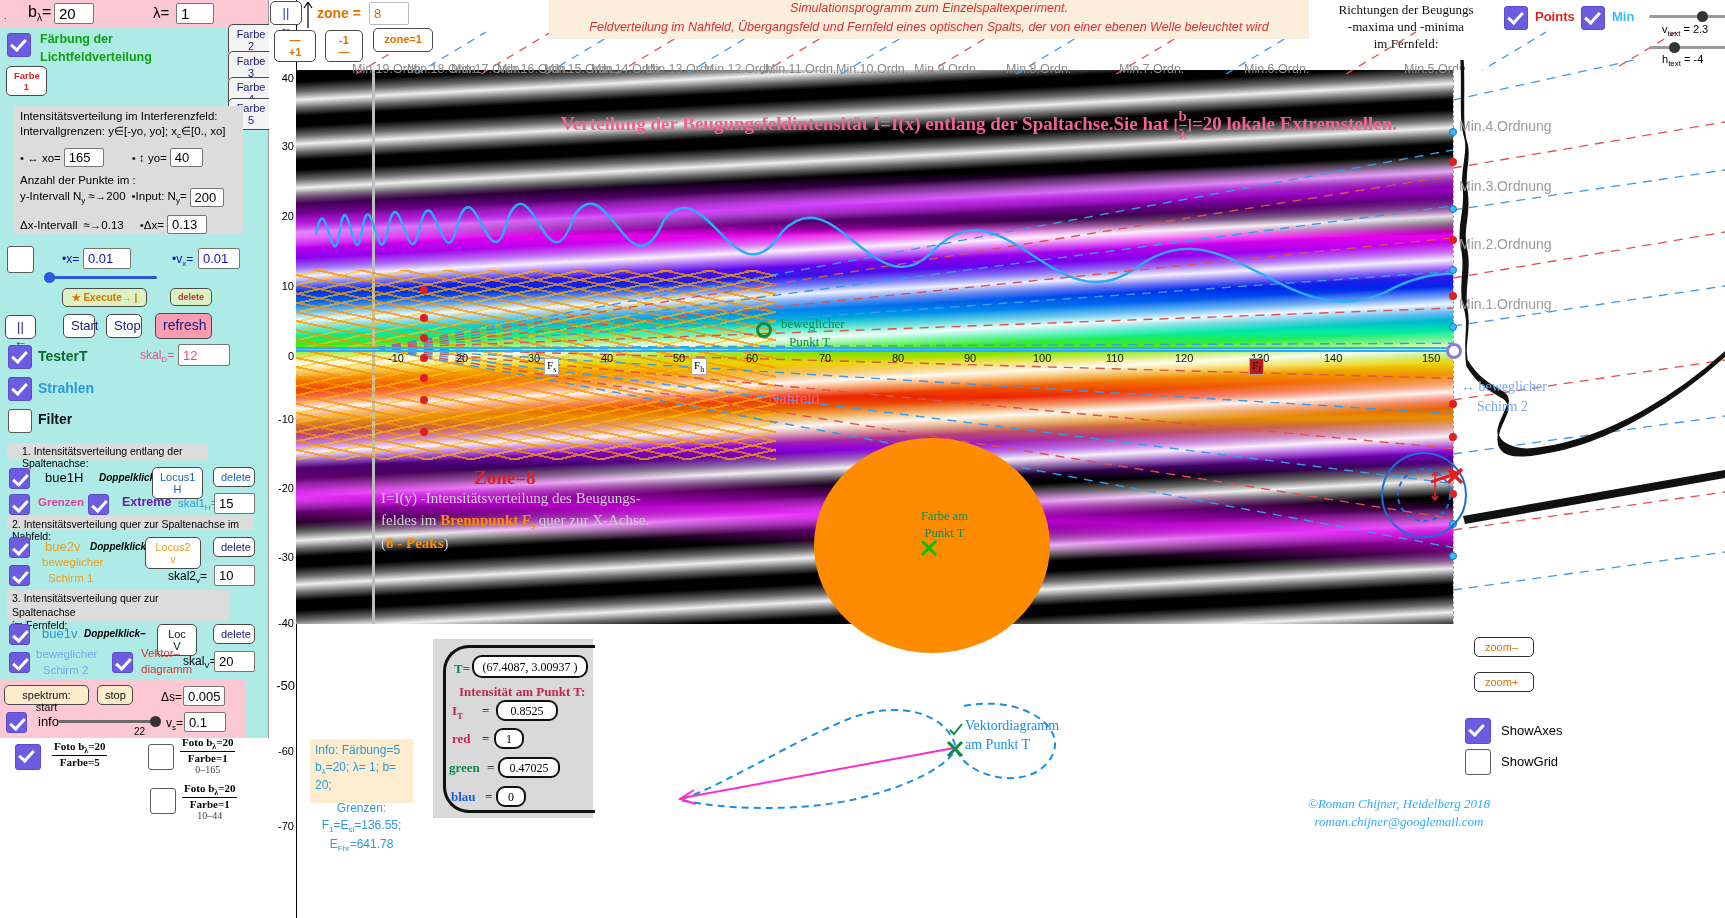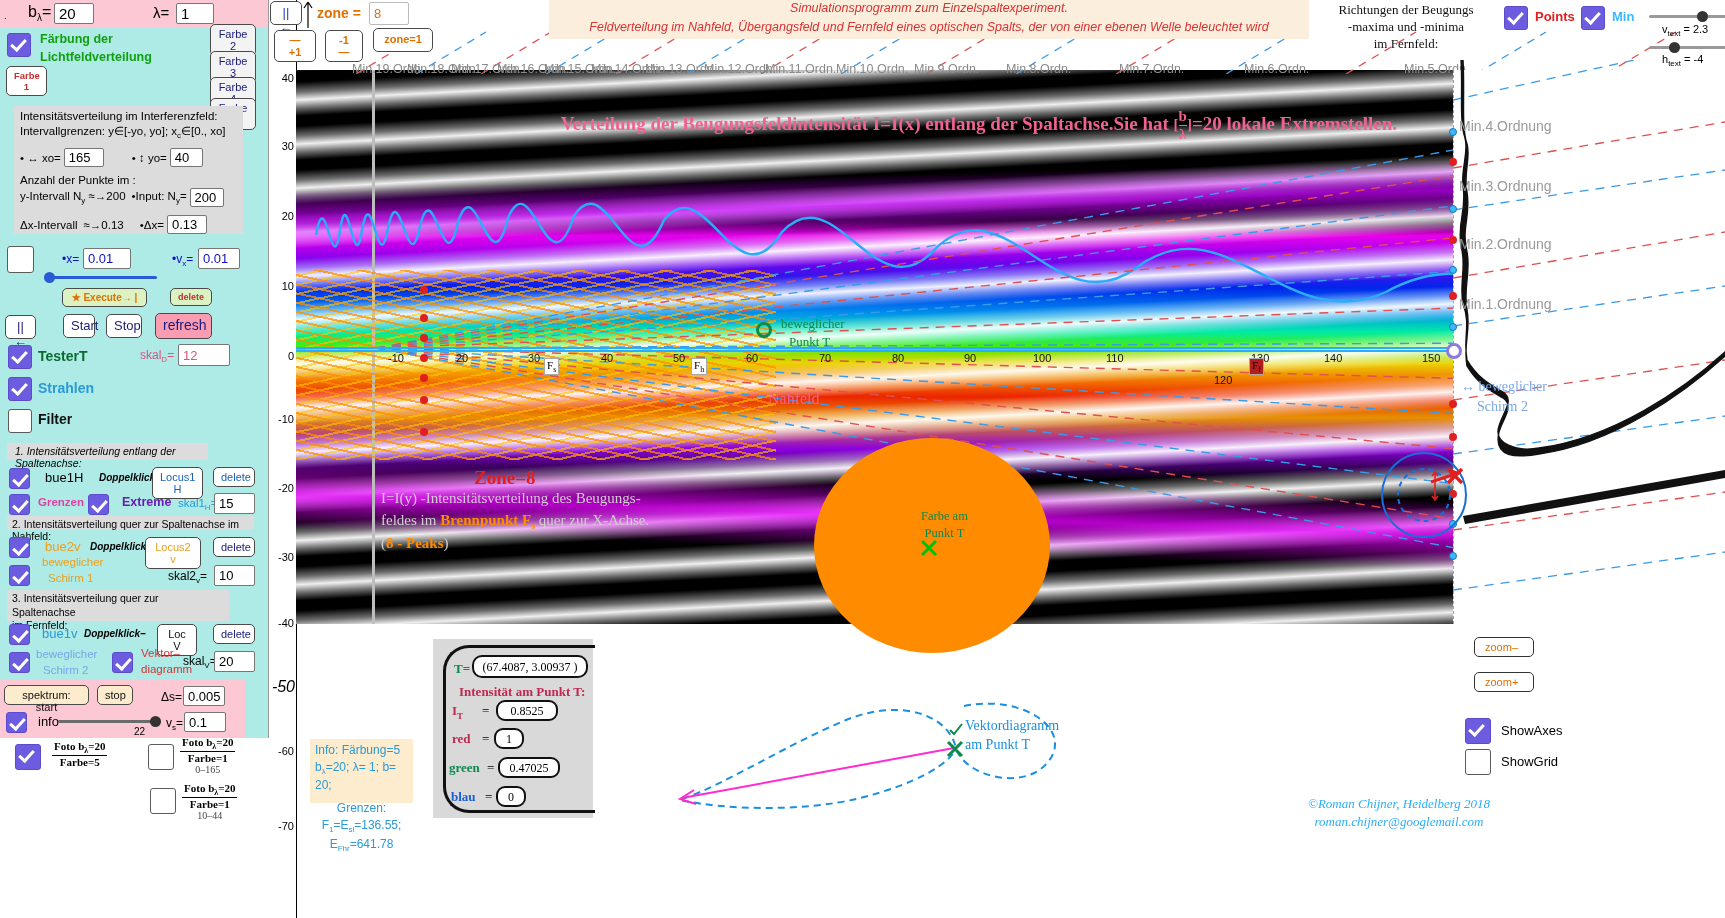--- a/index.html
+++ b/index.html
@@ -31,21 +31,21 @@
   .chk.on { background:#6c5ce0; border-color:#5b4ccc; }
   .chk.on::after{
     content:"";position:absolute;left:6px;top:2px;width:6px;height:12px;
     border:solid #fff;border-width:0 3px 3px 0;transform:rotate(42deg);
   }
   .btn {
     border:1px solid #4a4a4a;border-radius:5px;background:#fff;
     font-size:11px;padding:3px 7px;cursor:pointer;text-align:center;
     font-family:"Liberation Sans", sans-serif;color:#1a1a7a;
   }
-  .btn.grey{background:#f3f3f3;}
+  .btn.grey{background:#f3f3f3;margin-left:18px;}
   .greybox{background:#dcdcdc;}
   
   #main { position:absolute; left:269px; top:0; width:1456px; height:918px; background:#fff; overflow:hidden;}
   #plotwrap{position:absolute;left:27px;top:70px;width:1429px;height:554px;overflow:hidden;}
   .ggb-slider{position:relative;height:3px;background:#999;border-radius:2px;}
   .ggb-knob{position:absolute;width:11px;height:11px;border-radius:50%;background:#333;top:-4px;}
   .zoombtn{
     border:1px solid #333;border-radius:5px;background:#fff;color:#e07000;
     font-size:11px;padding:3px 10px;font-family:"Liberation Sans",sans-serif;
   }
@@ -127,21 +127,21 @@
   <span style="position:absolute;left:38px;top:348px;color:#0a6b2f;font-weight:bold;font-size:14px;">TesterT</span>
   <span style="position:absolute;left:140px;top:348px;color:#e05080;font-size:12px;"><span>skal</span><sub style="font-size:8px">D</sub><span>=</span></span>
   <input class="inp" style="position: absolute; left: 178px; top: 344px; width: 52px; height: 22px; color: rgb(224, 80, 128);" value="12">
 
   <div class="chk on" style="position:absolute;left:8px;top:377px;width:24px;height:24px;"></div>
   <span style="position:absolute;left:38px;top:380px;color:#2a9ad8;font-weight:bold;font-size:14px;">Strahlen</span>
 
   <div class="chk" style="position:absolute;left:8px;top:409px;width:24px;height:24px;"></div>
   <span style="position:absolute;left:38px;top:411px;color:#111;font-weight:bold;font-size:14px;">Filter</span>
 
-  <div class="greybox" style="position:absolute;left:7px;top:443px;width:201px;height:17px;padding:2px 8px;font-size:10.5px;font-style:italic;">1. Intensitätsverteilung entlang der Spaltenachse:</div>
+  <div class="greybox" style="position:absolute;left:7px;top:443px;width:201px;height:17px;padding:2px 15px;font-size:10.5px;">1. Intensitätsverteilung entlang der Spaltenachse:</div>
   <div class="chk on" style="position:absolute;left:9px;top:468px;"></div>
   <span style="position:absolute;left:45px;top:470px;font-size:13px;">bue1H</span>
   <span style="position:absolute;left:99px;top:472px;font-size:10px;font-style:italic;font-weight:bold;">Doppelklick–</span>
   <div class="btn" style="position:absolute;left:152px;top:467px;width:51px;color:#1a5fb4;">Locus1 H</div>
   <div class="btn" style="position:absolute;left:213px;top:467px;width:42px;color:#1a5fb4;">delete</div>
   <div class="chk on" style="position:absolute;left:9px;top:494px;"></div>
   <span style="position:absolute;left:38px;top:496px;font-size:11.5px;color:#e040a0;font-weight:bold;text-align:center;">Grenzen</span>
   <div class="chk on" style="position:absolute;left:88px;top:494px;"></div>
   <span style="position:absolute;left:122px;top:495px;font-size:12.5px;color:#6a1bb5;font-weight:bold;">Extreme</span>
   <span style="position:absolute;left:178px;top:497px;font-size:11.5px;color:#2a9ad8;"><span>skal1</span><sub style="font-size:8px">H</sub>=</span>
@@ -223,21 +223,21 @@
   <div style="position:absolute;left:0;top:0;width:28px;height:918px;background:#fff;">
     <div style="position:absolute;right:3px;top:72px;font-size:11px;">40</div>
     <div style="position:absolute;right:3px;top:140px;font-size:11px;">30</div>
     <div style="position:absolute;right:3px;top:210px;font-size:11px;">20</div>
     <div style="position:absolute;right:3px;top:280px;font-size:11px;">10</div>
     <div style="position:absolute;right:3px;top:350px;font-size:11px;">0</div>
     <div style="position:absolute;right:3px;top:413px;font-size:11px;">-10</div>
     <div style="position:absolute;right:3px;top:482px;font-size:11px;">-20</div>
     <div style="position:absolute;right:3px;top:551px;font-size:11px;">-30</div>
     <div style="position:absolute;right:3px;top:617px;font-size:11px;">-40</div>
-    <div style="position:absolute;right:2px;top:678px;font-size:16px;font-style:italic;">-50</div>
+    <div style="position:absolute;right:2px;top:678px;font-size:13px;">-50</div>
     <div style="position:absolute;right:3px;top:745px;font-size:11px;">-60</div>
     <div style="position:absolute;right:3px;top:820px;font-size:11px;">-70</div>
     <div style="position:absolute;left:27px;top:0;width:1px;height:918px;background:#000;"></div>
   </div>
 
   <div id="plotwrap">
 
     <div style="position:absolute;inset:0;background:
       repeating-linear-gradient(-3deg, #000 0px, #000 10px, #6d6d6d 18px, #efefef 26px, #6d6d6d 34px, #000 44px);
       "></div>
@@ -375,21 +375,21 @@
     <span style="position:absolute;left:160px;">20</span>
     <span style="position:absolute;left:232px;">30</span>
     <span style="position:absolute;left:305px;">40</span>
     <span style="position:absolute;left:377px;">50</span>
     <span style="position:absolute;left:450px;">60</span>
     <span style="position:absolute;left:523px;">70</span>
     <span style="position:absolute;left:596px;">80</span>
     <span style="position:absolute;left:668px;">90</span>
     <span style="position:absolute;left:737px;">100</span>
     <span style="position:absolute;left:810px;">110</span>
-    <span style="position:absolute;left:918px;margin-top:22px;">120</span>
+    <span style="position:absolute;left:879px;">120</span>
     <span style="position:absolute;left:955px;">130</span>
     <span style="position:absolute;left:1028px;">140</span>
     <span style="position:absolute;left:1101px;margin-left:25px;">150</span>
     <span style="position:absolute;left:1173px;">160</span>
     <span style="position:absolute;left:1247px;">170</span>
   </div>
 
   <div style="position:absolute;left:27px;top:350px;width:1429px;height:2px;background:#2aaefc;"></div>
   <svg style="position:absolute;left:1440px;top:342px;width:18px;height:18px;">
       <path d="M1,9 L16,9 M10,4 L16,9 L10,14" stroke="#2aaefc" fill="none" stroke-width="1.6"></path>

